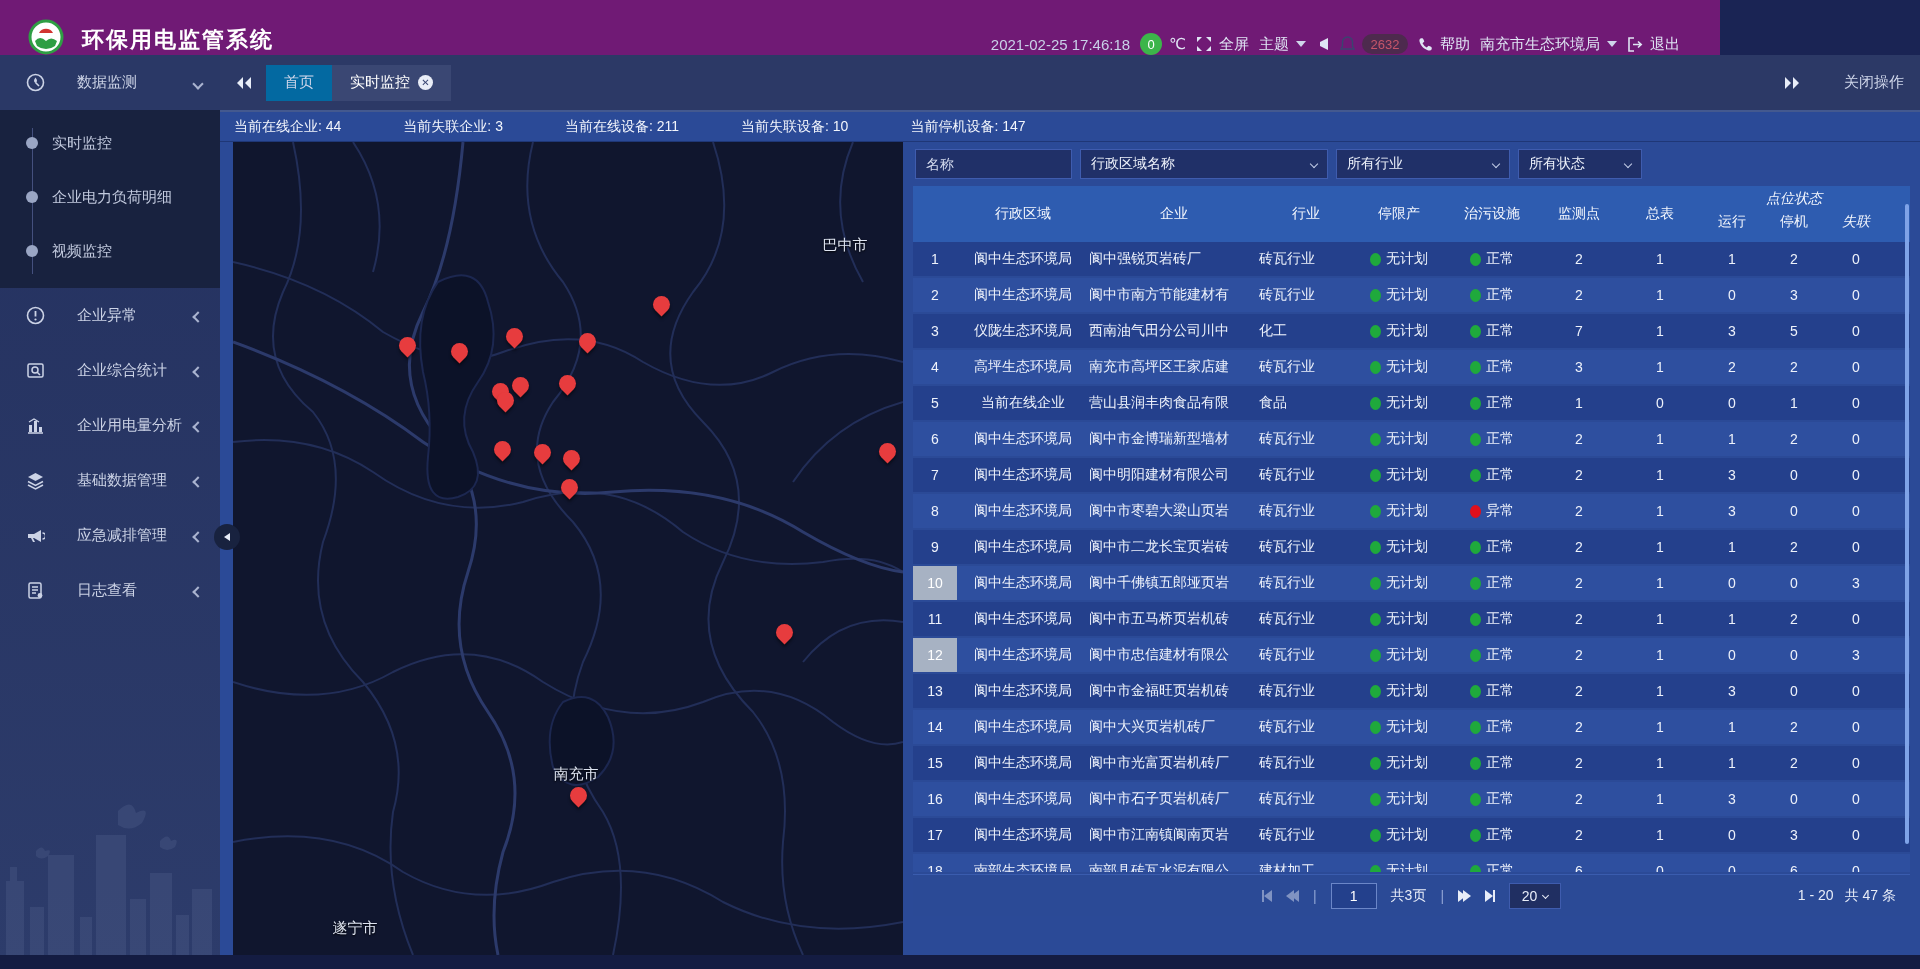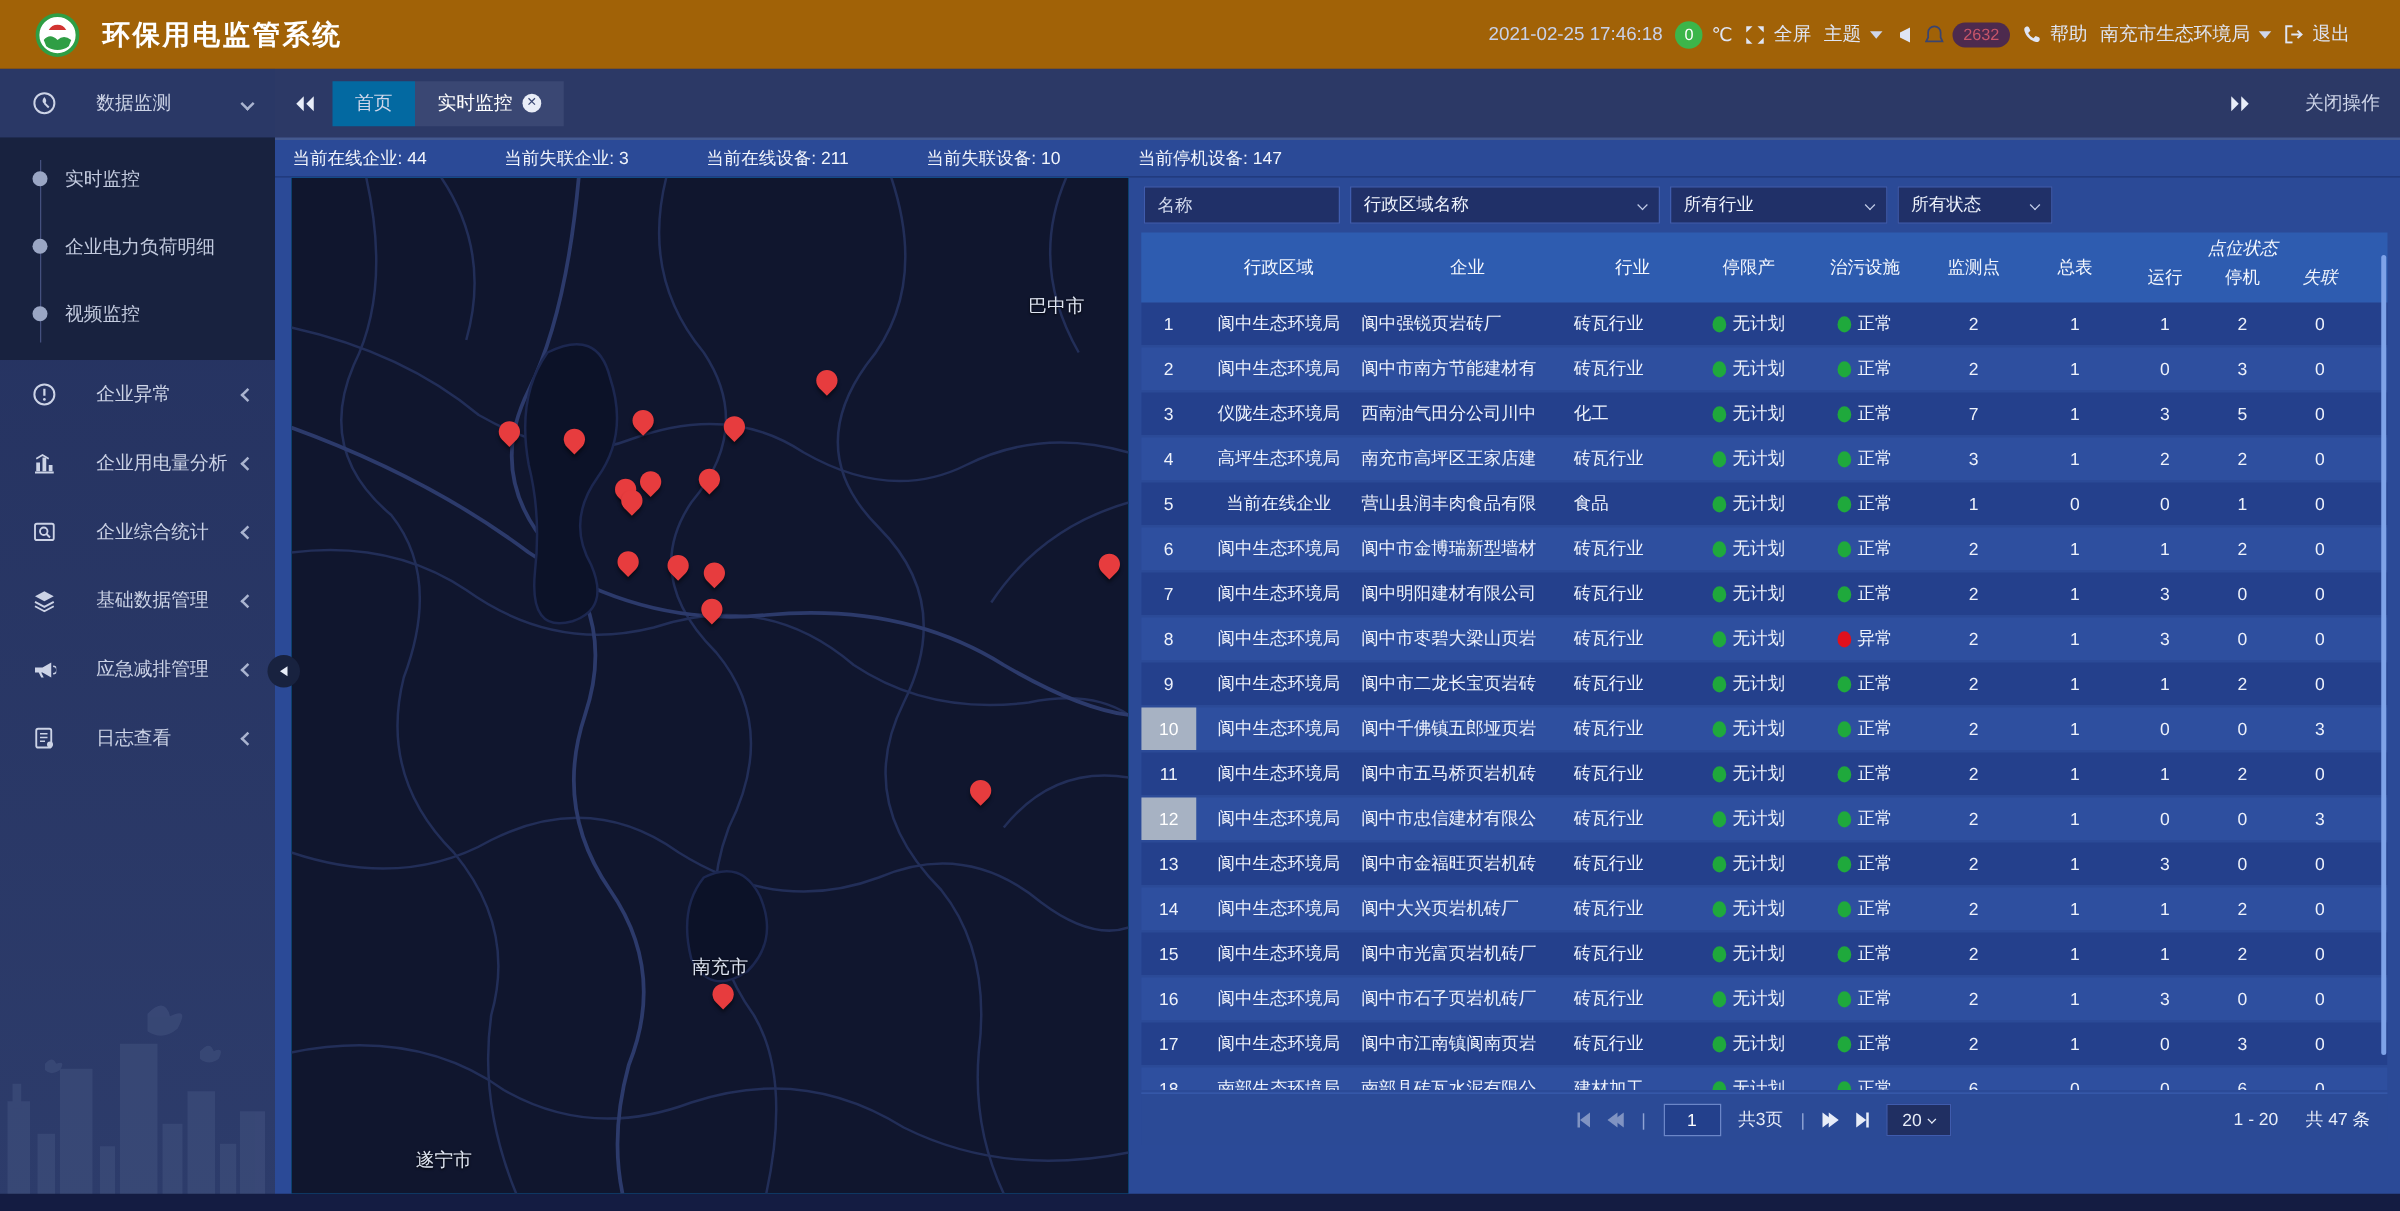--- a/index.html
+++ b/index.html
@@ -1,19 +1,19 @@
 <!DOCTYPE html>
 <html><head>
 <meta charset="utf-8">
 <style>
   *{margin:0;padding:0;box-sizing:border-box}
   html,body{width:1920px;height:969px;overflow:hidden;background:#1a2454;
     font-family:"Liberation Sans","DejaVu Sans",sans-serif;color:#e7ecf8;}
   
-  .top{position:absolute;left:0;top:0;width:1920px;height:55px;background:#a16207;display:flex;align-items:center;z-index:30}
+  .top{position:absolute;left:0;top:0;width:1720px;height:55px;background:#701a75;display:flex;align-items:flex-end;z-index:30}
   .logo{margin-left:28px;width:36px;height:36px}
   .app-title{margin-left:18px;font-size:22px;font-weight:bold;letter-spacing:2px;color:#fff}
   .top-right{margin-left:auto;display:flex;align-items:center;gap:10px;padding-right:40px;font-size:15px;color:#dfe5f4}
   .top-item{display:flex;align-items:center;gap:7px;cursor:pointer;white-space:nowrap}
   .temp-badge{width:22px;height:22px;border-radius:50%;background:#3cb54a;color:#fff;font-size:13px;display:flex;align-items:center;justify-content:center}
   .bell-badge{min-width:46px;height:20px;border-radius:10px;background:#4d2a4e;color:#c7556a;font-size:13px;display:flex;align-items:center;justify-content:center;padding:0 8px}
   .caret{display:inline-block;width:0;height:0;border-left:5px solid transparent;border-right:5px solid transparent;border-top:6px solid #cfd6ea}
   
   .sidebar{position:absolute;left:0;top:55px;width:220px;height:914px;background:linear-gradient(#24315f,#2d3c6b);z-index:20;overflow:hidden}
   .side-group{height:55px;display:flex;align-items:center;padding:0 18px 0 26px;font-size:15px;color:#ccd3e6;cursor:pointer}
@@ -73,21 +73,21 @@
   .pg-ico{display:flex;align-items:center;cursor:pointer}
   .pg-ico.disabled{opacity:.45}
   .tri{width:0;height:0;border-top:6px solid transparent;border-bottom:6px solid transparent}
   .tri.l{border-right:8px solid currentColor}
   .tri.r{border-left:8px solid currentColor}
   .bar{width:2px;height:12px;background:currentColor}
   .pg-div{color:#8fa3d4}
   .pg-input{width:46px;height:26px;background:#23408c;border:1px solid #6b86c8;color:#fff;text-align:center;font-size:14px}
   .pg-select{height:26px;min-width:52px;background:#202f62;border:1px solid #3f5cae;display:flex;align-items:center;justify-content:center;gap:6px;padding:0 8px;cursor:pointer}
   .pg-select .chev{width:5px;height:5px;border-width:1px}
-  .pager-right{position:absolute;right:14px;display:flex;gap:22px}
+  .pager-right{position:absolute;right:14px;display:flex;gap:11px}
   .footer-strip{position:absolute;left:0;bottom:0;width:1920px;height:14px;background:#141c42;z-index:40}
   svg{display:block}
 </style>
 </head>
 <body>
 
 <header class="top">
   <svg class="logo" viewBox="0 0 36 36">
     <circle cx="18" cy="18" r="16" fill="#ffffff"></circle>
     <circle cx="18" cy="18" r="16" fill="none" stroke="#2f9e44" stroke-width="3"></circle>
@@ -179,36 +179,36 @@
         <svg width="19" height="19" viewBox="0 0 19 19">
           <circle cx="9.5" cy="9.5" r="8" fill="none" stroke="#ccd3e6" stroke-width="1.6"></circle>
           <path d="M9.5 5 v5.5" stroke="#ccd3e6" stroke-width="1.8"></path>
           <circle cx="9.5" cy="13.5" r="1.1" fill="#ccd3e6"></circle>
         </svg>
         <span class="lbl">企业异常</span>
         <span class="chev-wrap"><span class="chev left"></span></span>
       </div>
       <div class="side-group">
         <svg width="19" height="19" viewBox="0 0 19 19">
+          <rect x="2" y="3" width="15" height="13" rx="1.5" fill="none" stroke="#ccd3e6" stroke-width="1.5"></rect>
+          <circle cx="9" cy="9" r="3" fill="none" stroke="#ccd3e6" stroke-width="1.5"></circle>
+          <path d="M11 11 l3 3" stroke="#ccd3e6" stroke-width="1.5"></path>
+        </svg>
+        <span class="lbl">企业综合统计</span>
+        <span class="chev-wrap"><span class="chev left"></span></span>
+      </div>
+      <div class="side-group">
+        <svg width="19" height="19" viewBox="0 0 19 19">
           <path d="M2 17 h15" stroke="#ccd3e6" stroke-width="1.5"></path>
           <rect x="3" y="9" width="3" height="7" fill="#ccd3e6"></rect>
           <rect x="8" y="5" width="3" height="11" fill="#ccd3e6"></rect>
           <rect x="13" y="11" width="3" height="5" fill="#ccd3e6"></rect>
           <path d="M3 6 l5 -3 5 3" fill="none" stroke="#ccd3e6" stroke-width="1.3"></path>
         </svg>
         <span class="lbl">企业用电量分析</span>
-        <span class="chev-wrap"><span class="chev left"></span></span>
-      </div>
-      <div class="side-group">
-        <svg width="19" height="19" viewBox="0 0 19 19">
-          <rect x="2" y="3" width="15" height="13" rx="1.5" fill="none" stroke="#ccd3e6" stroke-width="1.5"></rect>
-          <circle cx="9" cy="9" r="3" fill="none" stroke="#ccd3e6" stroke-width="1.5"></circle>
-          <path d="M11 11 l3 3" stroke="#ccd3e6" stroke-width="1.5"></path>
-        </svg>
-        <span class="lbl">企业综合统计</span>
         <span class="chev-wrap"><span class="chev left"></span></span>
       </div>
       <div class="side-group">
         <svg width="19" height="19" viewBox="0 0 19 19">
           <path d="M9.5 2 l7.5 4 -7.5 4 -7.5 -4z" fill="#ccd3e6"></path>
           <path d="M2 10.5 l7.5 4 7.5 -4" fill="none" stroke="#ccd3e6" stroke-width="1.5"></path>
           <path d="M2 14 l7.5 4 7.5 -4" fill="none" stroke="#ccd3e6" stroke-width="1.5"></path>
         </svg>
         <span class="lbl">基础数据管理</span>
         <span class="chev-wrap"><span class="chev left"></span></span>

